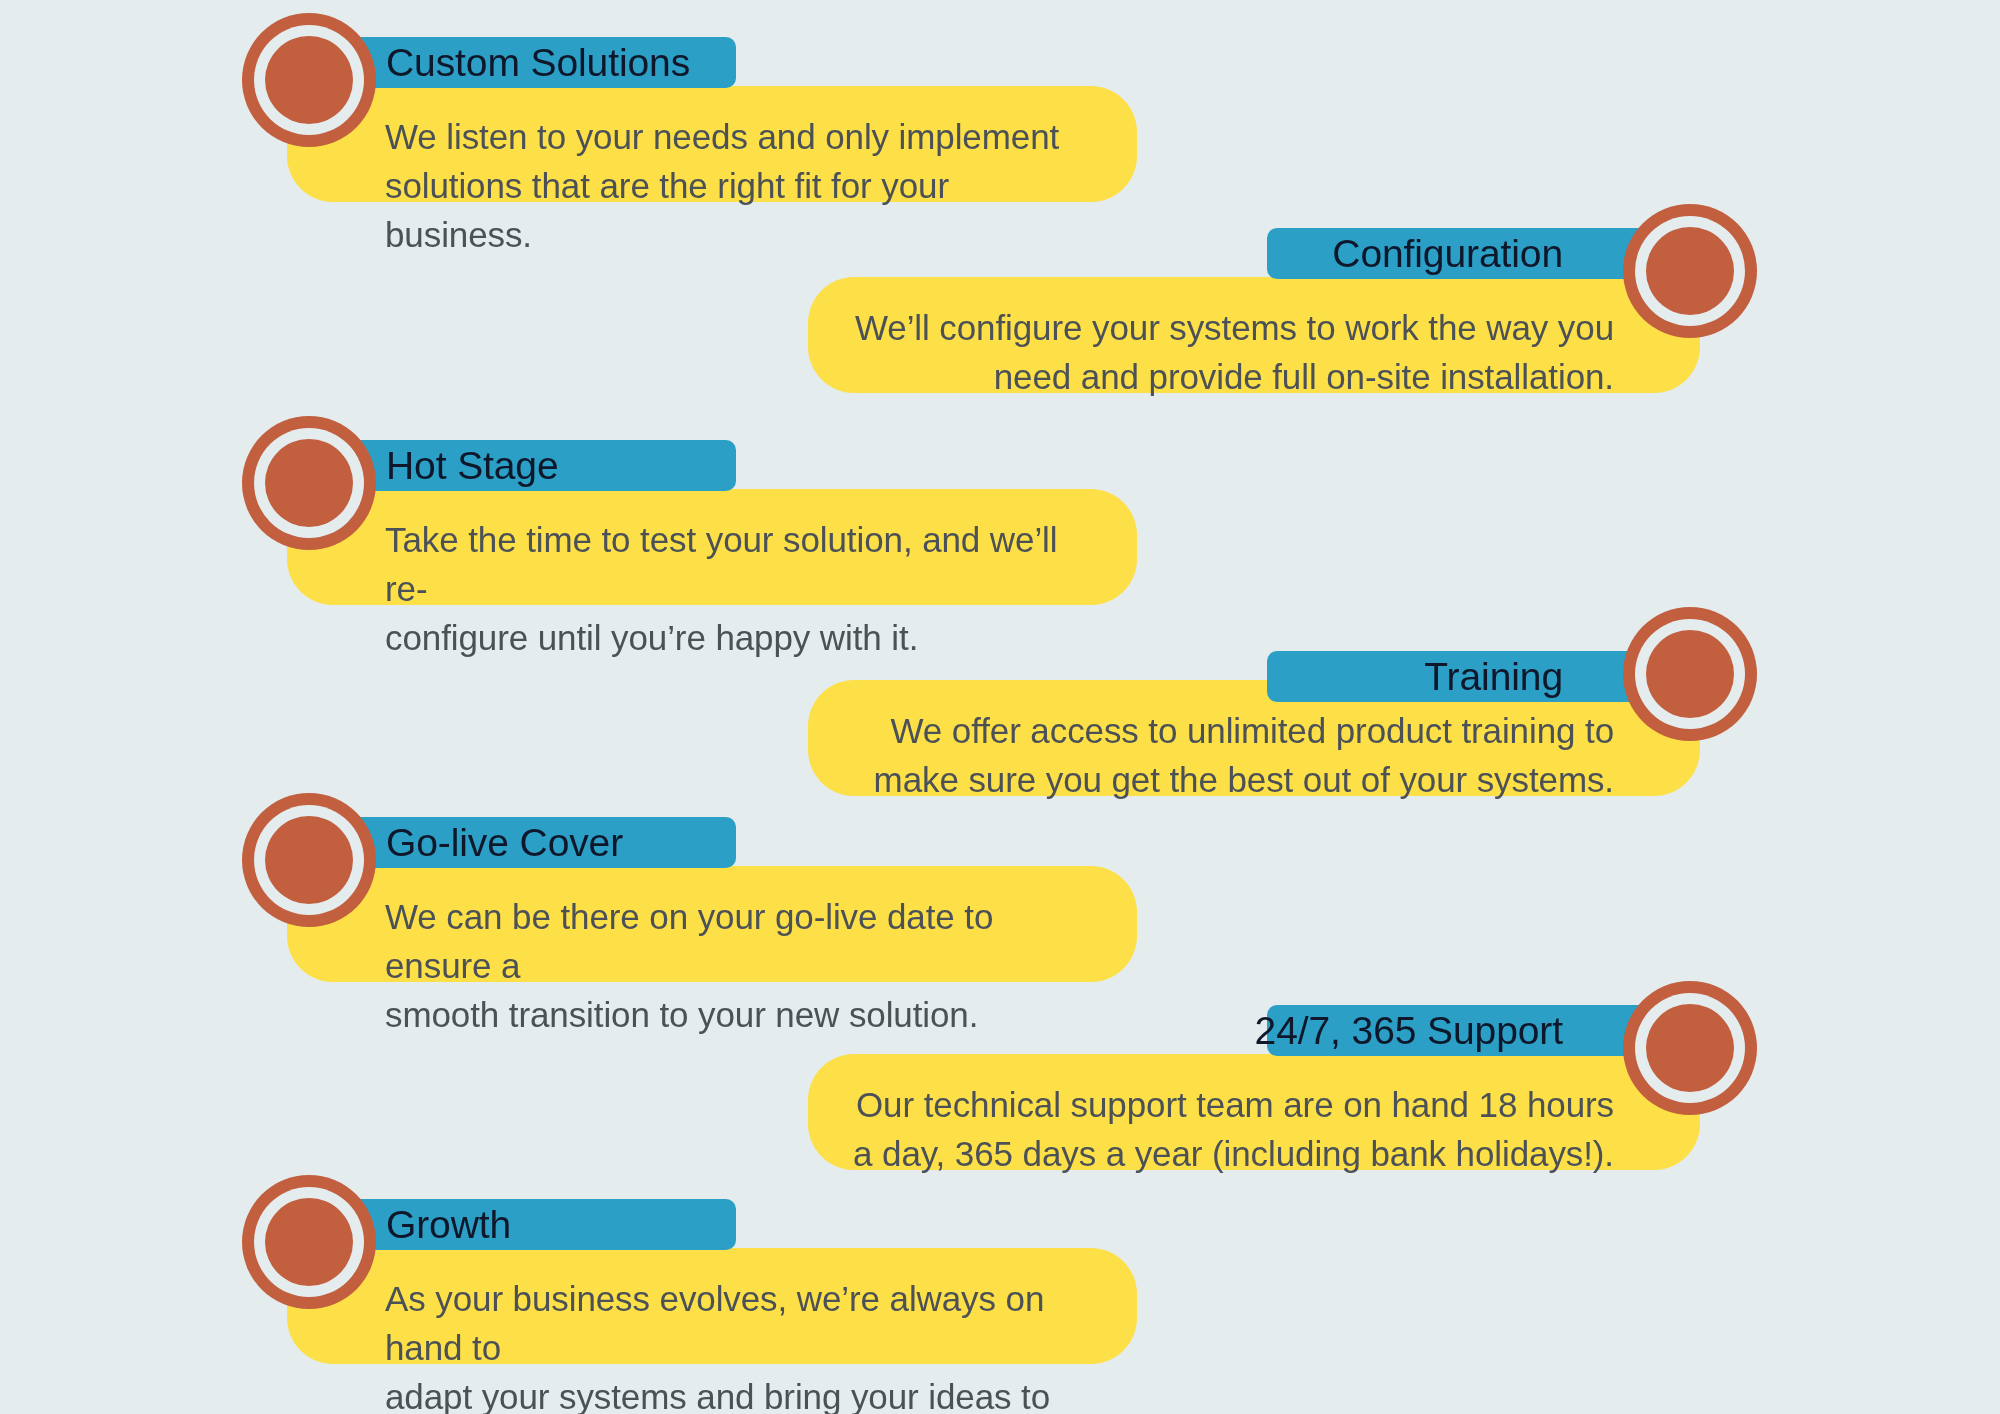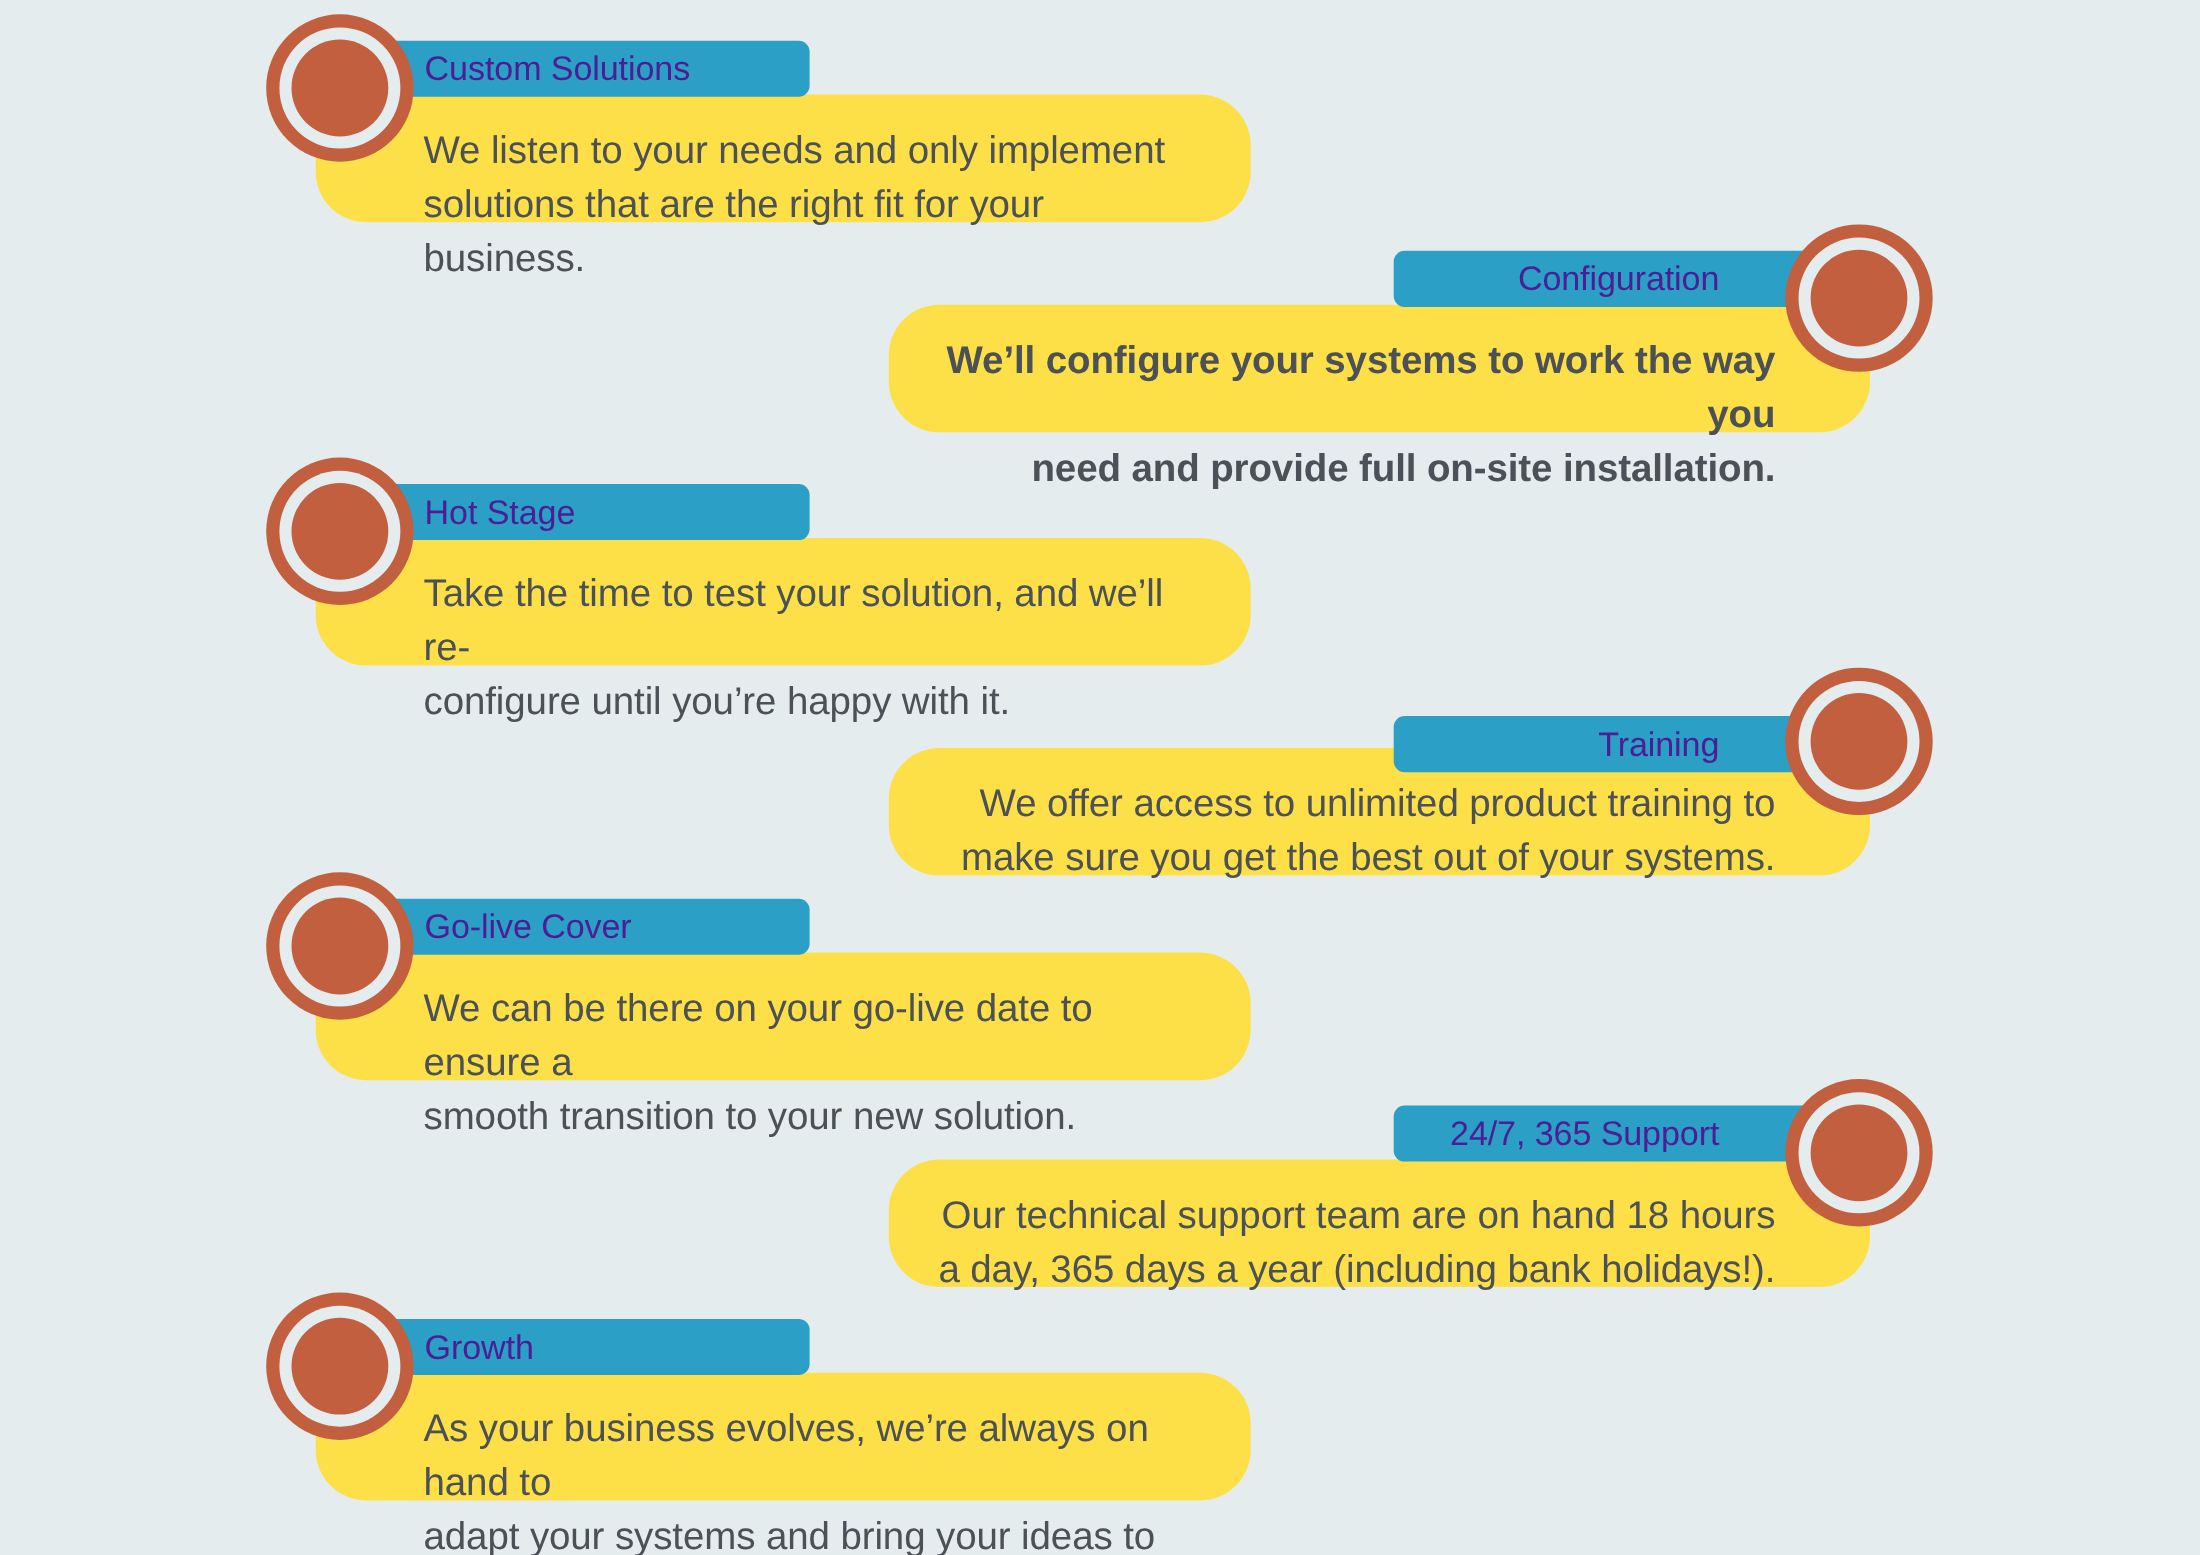--- a/index.html
+++ b/index.html
@@ -84,22 +84,22 @@
     padding-left: 96px;
   }
   .row.right .tab {
     left: 1267px;
     width: 374px;
     border-radius: 10px 0 0 10px;
     justify-content: flex-end;
     padding-right: 78px;
   }
   .tab-label {
-    color: #4c1d95;
-    font-size: 31px;
+    color: #0f172a;
+    font-size: 39px;
     line-height: 38px;
     letter-spacing: -0.1px;
     white-space: nowrap;
   }
 
   
   .marker {
     position: absolute;
     width: 134px;
     height: 134px;
@@ -139,21 +139,21 @@
       </div>
       <div class="tab" style="top: 37px;">
         <span class="tab-label">Custom Solutions</span>
       </div>
       <span class="marker" style="top: 13px;">
         <span class="gap"></span>
         <span class="dot"></span>
       </span>
     </div>
     <div class="row right" style="top: 0px;">
-      <div class="card" style="top: 277px; height: 116px; font-weight: bold;">
+      <div class="card" style="top: 277px; height: 116px;">
         <div class="card-text">We’ll configure your systems to work the way you
 need and provide full on-site installation.</div>
       </div>
       <div class="tab" style="top: 228px;">
         <span class="tab-label">Configuration</span>
       </div>
       <span class="marker" style="top: 204px;">
         <span class="gap"></span>
         <span class="dot"></span>
       </span>

